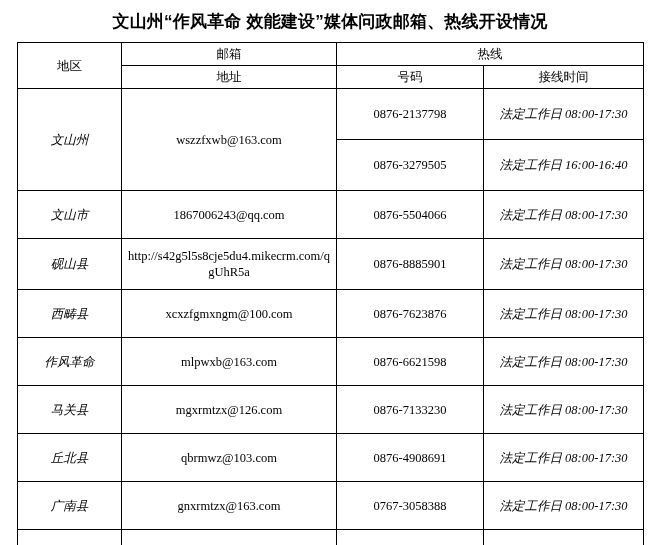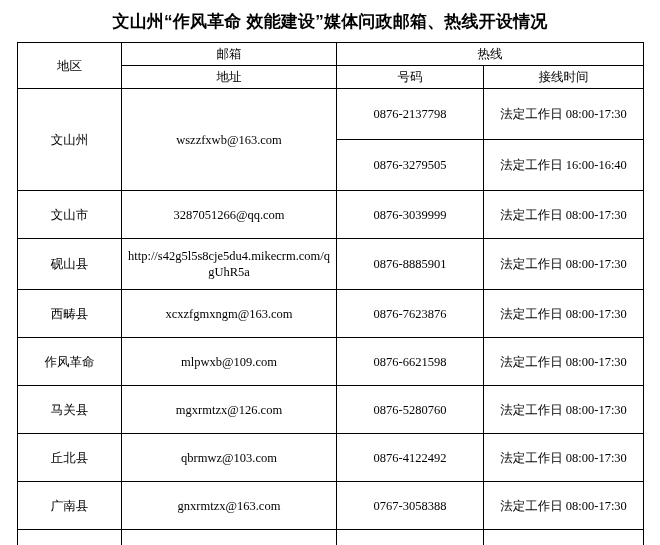--- a/index.html
+++ b/index.html
@@ -51,20 +51,21 @@
     word-wrap: break-word;
     overflow-wrap: break-word;
   }
   .hdr-cn {
     font-family: "Liberation Sans", "DejaVu Sans", sans-serif;
     font-size: 13px;
   }
   .cell-cn {
     font-family: "Liberation Sans", "DejaVu Sans", sans-serif;
     font-size: 13px;
+    font-style: italic;
   }
   .mono-ish {
     font-family: "Liberation Serif", "DejaVu Serif", serif;
     font-size: 12.5px;
   }
   .col-region { width: 104px; }
   .col-email  { width: 215px; }
   .col-num    { width: 147px; }
   .col-time   { width: 160px; }
   .r-tall td { height: 44px; }
@@ -113,52 +114,52 @@
             <td class="mono-ish" rowspan="2">wszzfxwb@163.com</td>
             <td class="mono-ish">0876-2137798</td>
             <td class="cell-cn">法定工作日 08:00-17:30</td>
           </tr>
           <tr class="r-tall">
             <td class="mono-ish">0876-3279505</td>
             <td class="cell-cn">法定工作日 16:00-16:40</td>
           </tr>
           <tr class="r-std">
             <td class="cell-cn" rowspan="1">文山市</td>
-            <td class="mono-ish" rowspan="1">3287051266@qq.com</td>
-            <td class="mono-ish">0876-3039999</td>
+            <td class="mono-ish" rowspan="1">1867006243@qq.com</td>
+            <td class="mono-ish">0876-5504066</td>
             <td class="cell-cn">法定工作日 08:00-17:30</td>
           </tr>
           <tr class="r-url">
             <td class="cell-cn" rowspan="1">砚山县</td>
             <td class="mono-ish email-url" rowspan="1">http://s42g5l5s8cje5du4.mikecrm.com/qgUhR5a</td>
             <td class="mono-ish">0876-8885901</td>
             <td class="cell-cn">法定工作日 08:00-17:30</td>
           </tr>
           <tr class="r-std">
             <td class="cell-cn" rowspan="1">西畴县</td>
-            <td class="mono-ish" rowspan="1">xcxzfgmxngm@163.com</td>
+            <td class="mono-ish" rowspan="1">xcxzfgmxngm@100.com</td>
             <td class="mono-ish">0876-7623876</td>
             <td class="cell-cn">法定工作日 08:00-17:30</td>
           </tr>
           <tr class="r-std">
             <td class="cell-cn" rowspan="1">作风革命</td>
-            <td class="mono-ish" rowspan="1">mlpwxb@109.com</td>
+            <td class="mono-ish" rowspan="1">mlpwxb@163.com</td>
             <td class="mono-ish">0876-6621598</td>
             <td class="cell-cn">法定工作日 08:00-17:30</td>
           </tr>
           <tr class="r-std">
             <td class="cell-cn" rowspan="1">马关县</td>
             <td class="mono-ish" rowspan="1">mgxrmtzx@126.com</td>
-            <td class="mono-ish">0876-5280760</td>
+            <td class="mono-ish">0876-7133230</td>
             <td class="cell-cn">法定工作日 08:00-17:30</td>
           </tr>
           <tr class="r-std">
             <td class="cell-cn" rowspan="1">丘北县</td>
             <td class="mono-ish" rowspan="1">qbrmwz@103.com</td>
-            <td class="mono-ish">0876-4122492</td>
+            <td class="mono-ish">0876-4908691</td>
             <td class="cell-cn">法定工作日 08:00-17:30</td>
           </tr>
           <tr class="r-std">
             <td class="cell-cn" rowspan="1">广南县</td>
             <td class="mono-ish" rowspan="1">gnxrmtzx@163.com</td>
             <td class="mono-ish">0767-3058388</td>
             <td class="cell-cn">法定工作日 08:00-17:30</td>
           </tr>
           <tr class="r-std">
             <td class="cell-cn" rowspan="1">富宁县</td>

